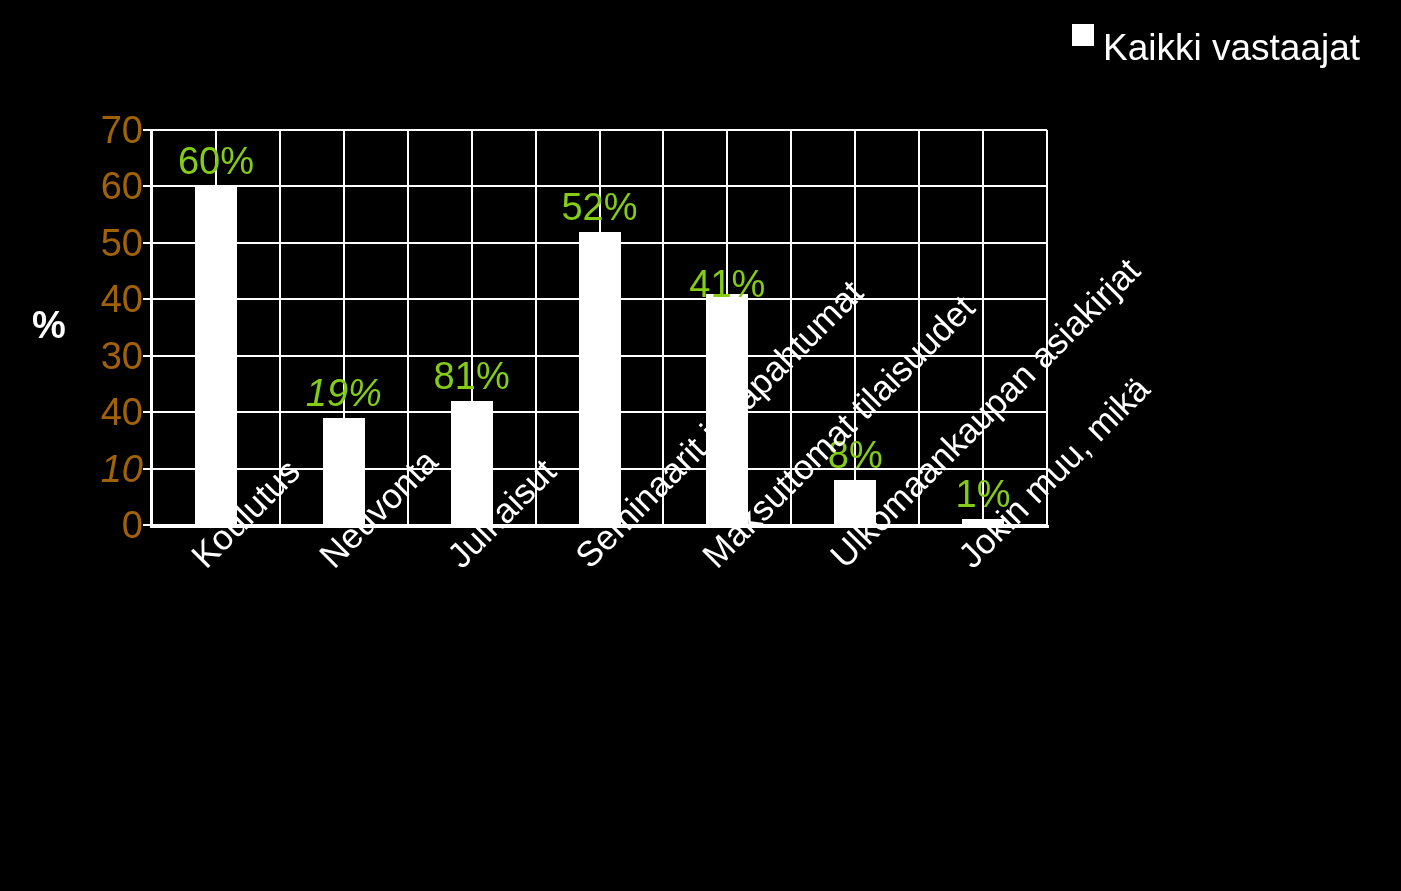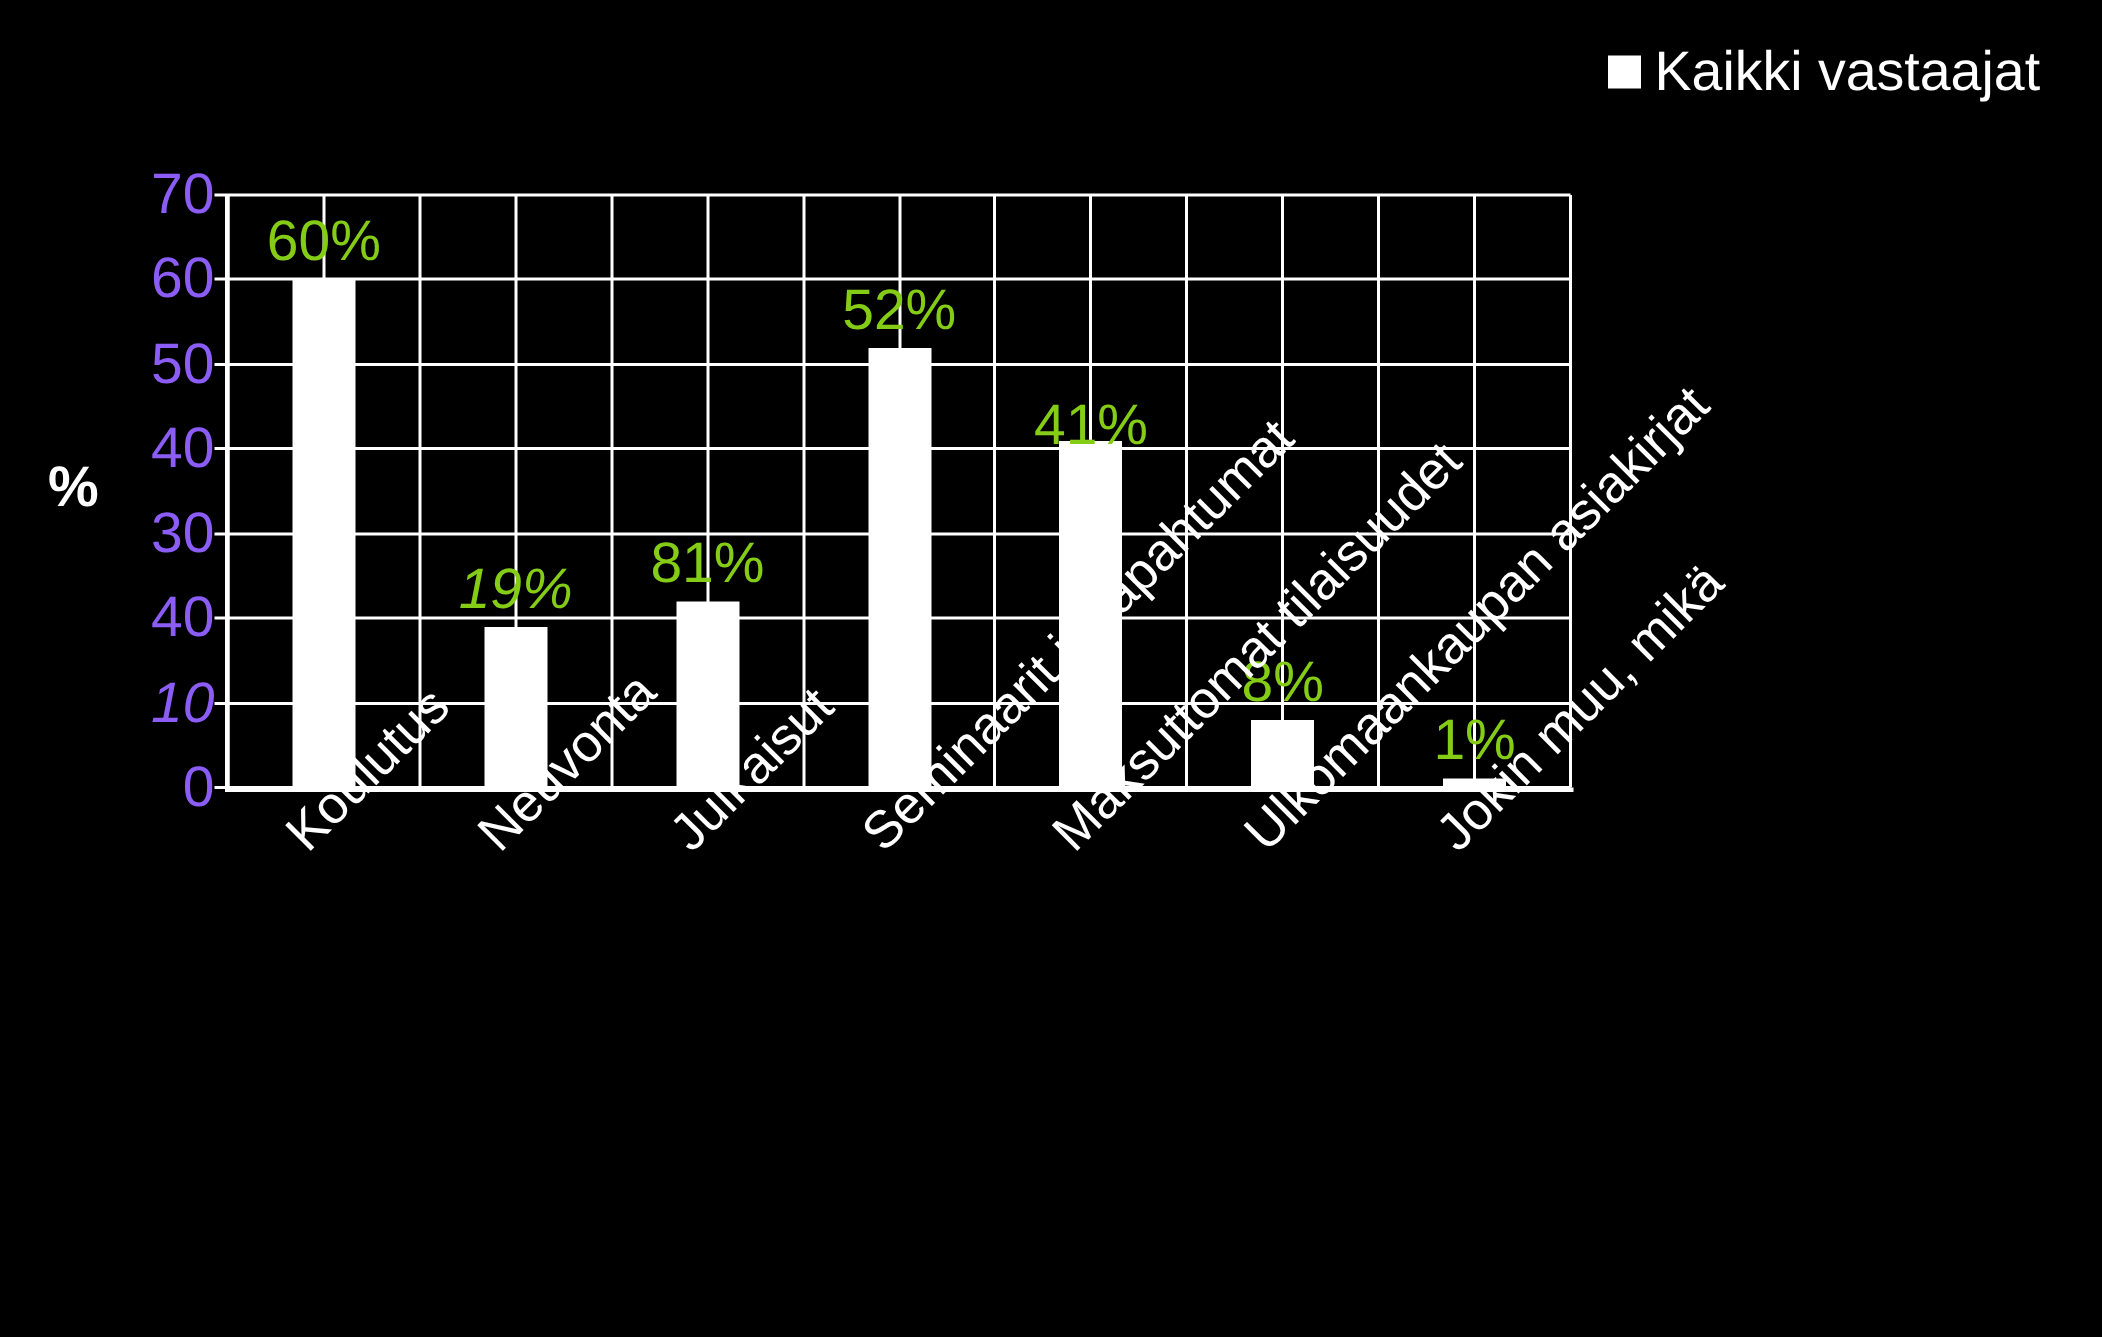--- a/index.html
+++ b/index.html
@@ -22,21 +22,21 @@
   .legend {
     position: absolute;
     left: 1072px;
     top: 24px;
     width: 320px;
     color: #ffffff;
     font-size: 37px;
     line-height: 48px;
     white-space: nowrap;
   }
-  .legend-row1 { display: flex; align-items: center; }
+  .legend-row1 { display: flex; }
   .legend-swatch {
     width: 22px; height: 22px;
     background: #ffffff;
     margin-right: 9px;
     flex: 0 0 auto;
   }
   .legend-line2 { padding-left: 31px; }
 
   
   .axis-title-y {
@@ -89,21 +89,21 @@
     width: 9px; height: 2px;
     background: #ffffff;
   }
 
   
   .ytick-label {
     position: absolute;
     right: 0;
     width: 120px;
     text-align: right;
-    color: #8b5cf6;
+    color: #a16207;
     font-size: 38px;
     line-height: 38px;
     white-space: nowrap;
   }
   #ylabels {
     position: absolute;
     left: 20px;
     top: 130px;
     width: 123px;
     height: 395px;

